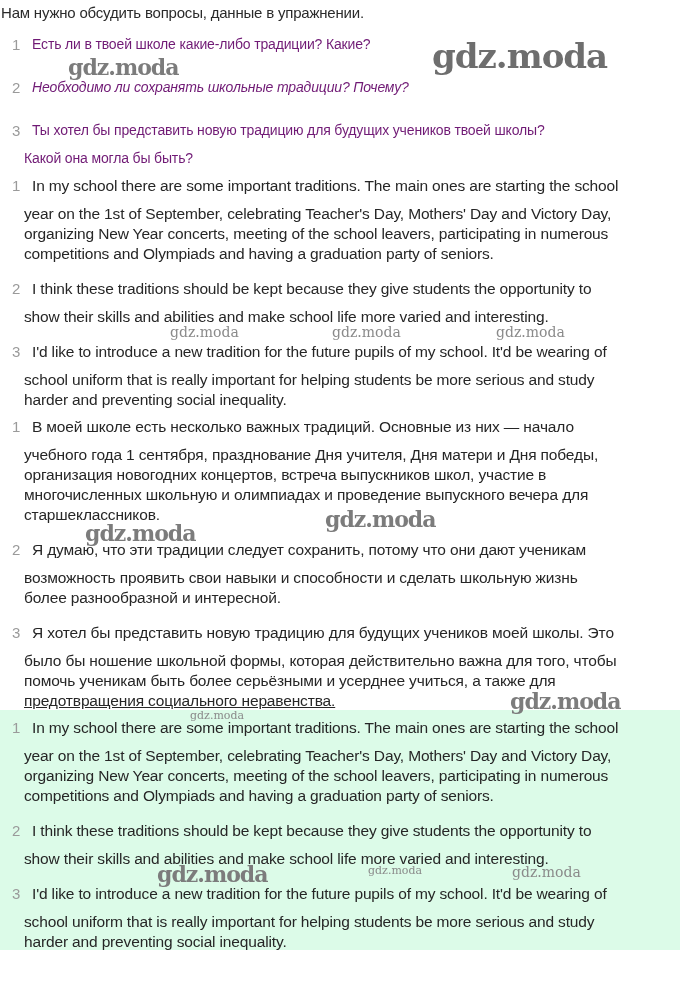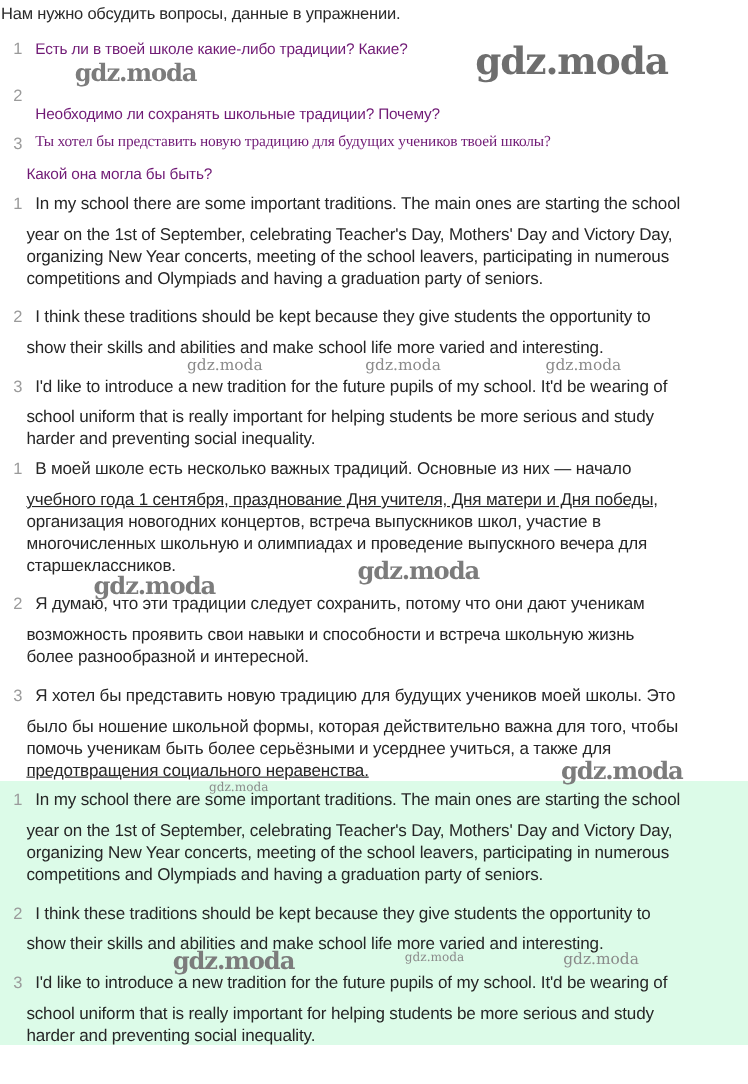--- a/index.html
+++ b/index.html
@@ -38,25 +38,25 @@
 <div class="green"></div>
 
 <div class="intro">Нам нужно обсудить вопросы, данные в упражнении.</div>
 
 <div class="item q" style="top:36px;">
   <span class="num">1</span>
   <span class="line" style="top:0;">Есть ли в твоей школе какие-либо традиции? Какие?</span>
 </div>
 <div class="item q" style="top:79px;">
   <span class="num">2</span>
-  <span class="line" style="top:16px;">Необходимо ли сохранять школьные традиции? Почему?</span>
+  <span class="line" style="top:0;font-style:italic;">Необходимо ли сохранять школьные традиции? Почему?</span>
 </div>
 <div class="item q" style="top:122px;">
   <span class="num">3</span>
-  <span class="line" style="top:0;font-family:Liberation Serif, serif;">Ты хотел бы представить новую традицию для будущих учеников твоей школы?</span>
+  <span class="line" style="top:0;">Ты хотел бы представить новую традицию для будущих учеников твоей школы?</span>
   <span class="cont" style="top:28px;">Какой она могла бы быть?</span>
 </div>
 
 <div class="item" style="top:177px;">
   <span class="num">1</span>
   <span class="line" style="top:0;">In my school there are some important traditions. The main ones are starting the school</span>
   <span class="cont" style="top:28px;">year on the 1st of September, celebrating Teacher's Day, Mothers' Day and Victory Day,</span>
   <span class="cont" style="top:48px;">organizing New Year concerts, meeting of the school leavers, participating in numerous</span>
   <span class="cont" style="top:68px;">competitions and Olympiads and having a graduation party of seniors.</span>
 </div>
@@ -68,29 +68,29 @@
 <div class="item" style="top:343px;">
   <span class="num">3</span>
   <span class="line" style="top:0;">I'd like to introduce a new tradition for the future pupils of my school. It'd be wearing of</span>
   <span class="cont" style="top:28px;">school uniform that is really important for helping students be more serious and study</span>
   <span class="cont" style="top:48px;">harder and preventing social inequality.</span>
 </div>
 
 <div class="item" style="top:418px;">
   <span class="num">1</span>
   <span class="line" style="top:0;">В моей школе есть несколько важных традиций. Основные из них — начало</span>
-  <span class="cont" style="top:28px;text-decoration:underline;">учебного года 1 сентября, празднование Дня учителя, Дня матери и Дня победы,</span>
+  <span class="cont" style="top:28px;">учебного года 1 сентября, празднование Дня учителя, Дня матери и Дня победы,</span>
   <span class="cont" style="top:48px;">организация новогодних концертов, встреча выпускников школ, участие в</span>
   <span class="cont" style="top:68px;">многочисленных школьную и олимпиадах и проведение выпускного вечера для</span>
   <span class="cont" style="top:88px;text-align:center;">старшеклассников.</span>
 </div>
 <div class="item" style="top:541px;">
   <span class="num">2</span>
   <span class="line" style="top:0;">Я думаю, что эти традиции следует сохранить, потому что они дают ученикам</span>
-  <span class="cont" style="top:28px;">возможность проявить свои навыки и способности и встреча школьную жизнь</span>
+  <span class="cont" style="top:28px;">возможность проявить свои навыки и способности и сделать школьную жизнь</span>
   <span class="cont" style="top:48px;">более разнообразной и интересной.</span>
 </div>
 <div class="item" style="top:624px;">
   <span class="num">3</span>
   <span class="line" style="top:0;">Я хотел бы представить новую традицию для будущих учеников моей школы. Это</span>
   <span class="cont" style="top:28px;">было бы ношение школьной формы, которая действительно важна для того, чтобы</span>
   <span class="cont" style="top:48px;text-align:right;">помочь ученикам быть более серьёзными и усерднее учиться, а также для</span>
   <span class="cont" style="top:68px;text-decoration:underline;">предотвращения социального неравенства.</span>
 </div>
 

